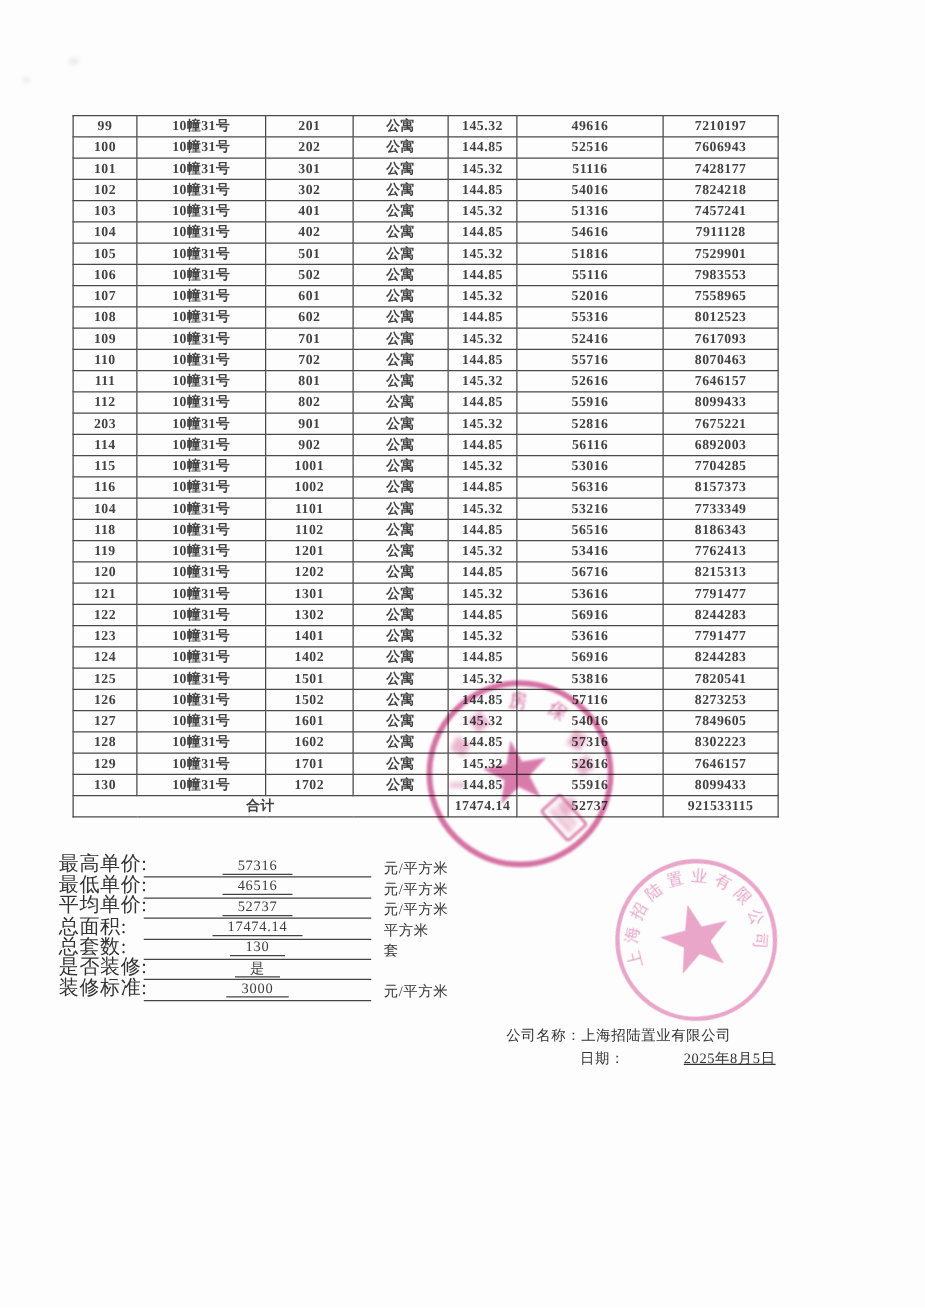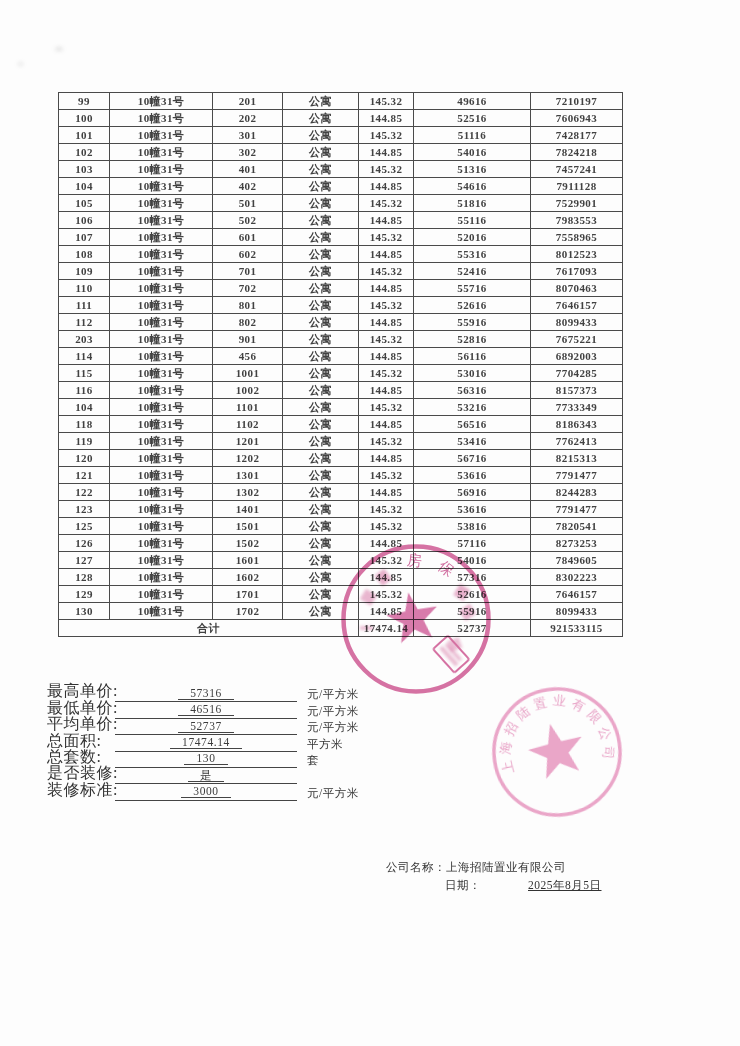--- a/index.html
+++ b/index.html
@@ -32,21 +32,21 @@
     display:flex;justify-content:center;align-items:flex-end;
     height:100%;
   }
   .sval{
     font-size:11.5px;color:#3c3c3c;letter-spacing:.6px;
     border-bottom:1px solid #444;margin-bottom:1.5px;
     padding:0 12px;line-height:12px;
   }
   .sunit{font-size:11.5px;color:#333;margin-left:10px;white-space:nowrap;letter-spacing:.5px;margin-top:12px;}
   
-  .footer{position:absolute;left:386px;top:820px;font-size:11.5px;color:#333;margin-top:38px;}
+  .footer{position:absolute;left:405px;top:820px;font-size:11.5px;color:#333;}
   .footer .frow{height:18px;line-height:18px;white-space:nowrap;letter-spacing:.5px;}
   .footer .indent{margin-left:59px;}
   .footer .dateval{margin-left:47px;text-decoration:underline;}
   
   .stamp{position:absolute;mix-blend-mode:multiply;pointer-events:none;}
   #stamp-approval{left:330px;top:531px;}
   #stamp-company{left:485px;top:680px;}
   
   .smudge{position:absolute;background:#9a9a9a;border-radius:50%;filter:blur(2px);opacity:.28;}
   .smudge.s1{left:55px;top:47px;width:8px;height:4px;}
@@ -200,21 +200,21 @@
         <td>10幢31号</td>
         <td>901</td>
         <td>公寓</td>
         <td>145.32</td>
         <td>52816</td>
         <td>7675221</td>
       </tr>
       <tr>
         <td>114</td>
         <td>10幢31号</td>
-        <td>456</td>
+        <td>902</td>
         <td>公寓</td>
         <td>144.85</td>
         <td>56116</td>
         <td>6892003</td>
       </tr>
       <tr>
         <td>115</td>
         <td>10幢31号</td>
         <td>1001</td>
         <td>公寓</td>
@@ -286,20 +286,29 @@
         <td>8244283</td>
       </tr>
       <tr>
         <td>123</td>
         <td>10幢31号</td>
         <td>1401</td>
         <td>公寓</td>
         <td>145.32</td>
         <td>53616</td>
         <td>7791477</td>
+      </tr>
+      <tr>
+        <td>124</td>
+        <td>10幢31号</td>
+        <td>1402</td>
+        <td>公寓</td>
+        <td>144.85</td>
+        <td>56916</td>
+        <td>8244283</td>
       </tr>
       <tr>
         <td>125</td>
         <td>10幢31号</td>
         <td>1501</td>
         <td>公寓</td>
         <td>145.32</td>
         <td>53816</td>
         <td>7820541</td>
       </tr>

